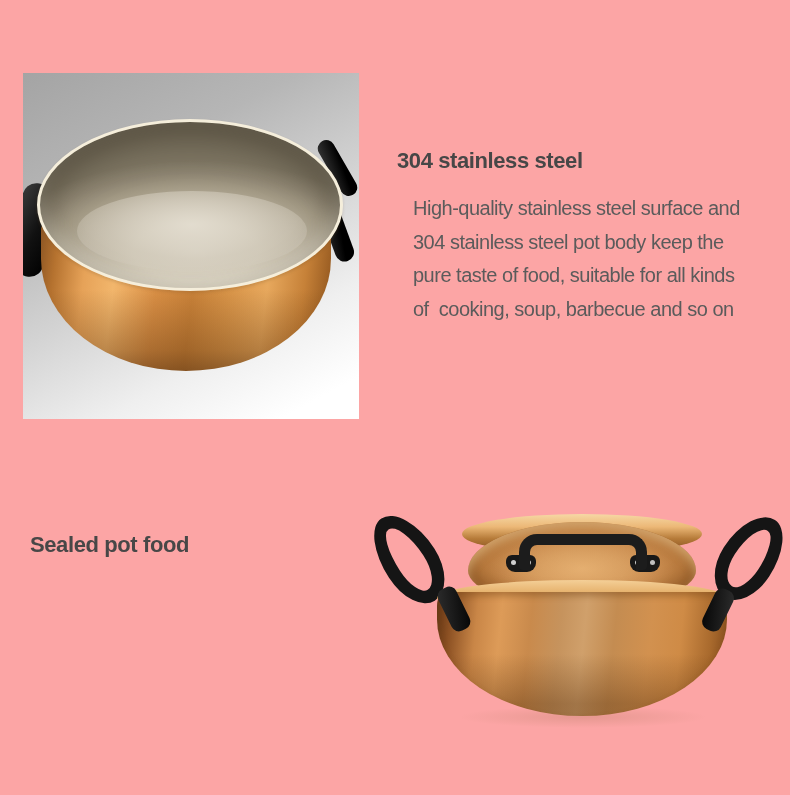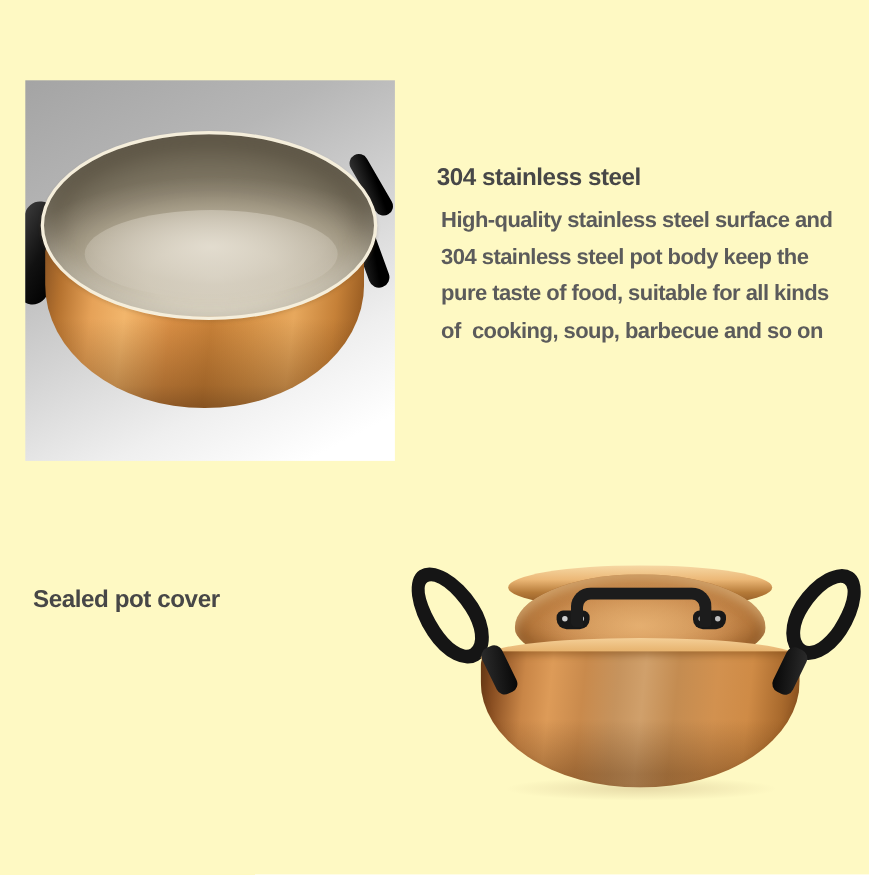--- a/index.html
+++ b/index.html
@@ -1,30 +1,30 @@
 <!DOCTYPE html>
 <html><head>
 <meta charset="utf-8">
 <style>
   html,body{margin:0;padding:0;background:#ffffff;}
   .canvas{
-    position:relative;width:790px;height:795px;background:#fef9c3;overflow:hidden;
+    position:relative;width:790px;height:795px;background:#fca5a5;overflow:hidden;
     font-family:"Liberation Sans", sans-serif;
   }
   
   .text-block{position:absolute;}
   .text-top{left:397px;top:146px;width:385px;}
   .text-bottom{left:30px;top:530px;width:430px;}
   .feature-heading{
     margin:0 0 8px 0;font-size:22px;font-weight:bold;color:#474747;
     line-height:30px;letter-spacing:-0.4px;
   }
   .feature-body{
-    margin:4px;font-size:20px;color:#5b5b5b;line-height:33.5px;
-    letter-spacing:-0.5px;white-space:pre;font-weight:bold;
+    margin:16px;font-size:20px;color:#5b5b5b;line-height:33.5px;
+    letter-spacing:-0.5px;white-space:pre;
   }
   
   .photo{position:absolute;margin:0;padding:0;}
   .photo *, .photo{box-sizing:border-box;}
   .photo-top{
     left:23px;top:73px;width:336px;height:346px;overflow:hidden;
     background:linear-gradient(152deg,#a4a4a4 0%,#b6b6b6 28%,#d3d3d3 52%,#efefef 74%,#ffffff 92%);
   }
   .photo-bottom{left:378px;top:498px;width:404px;height:232px;background:transparent;}
   .photo div{position:absolute;}
@@ -132,21 +132,21 @@
 
   <section class="text-block text-top">
     <h2 class="feature-heading">304 stainless steel</h2>
     <p class="feature-body">High-quality stainless steel surface and
 304 stainless steel pot body keep the
 pure taste of food, suitable for all kinds
 of  cooking, soup, barbecue and so on</p>
   </section>
 
   <section class="text-block text-bottom">
-    <h2 class="feature-heading">Sealed pot cover</h2>
+    <h2 class="feature-heading">Sealed pot food</h2>
   </section>
 
   <figure class="photo photo-bottom">
     <div class="p2-shadow"></div>
     <div class="p2-ring-left"></div>
     <div class="p2-ring-right"></div>
     <div class="p2-lid-rim"></div>
     <div class="p2-lid"></div>
     <div class="p2-foot p2-foot-left"></div>
     <div class="p2-foot p2-foot-right"></div>

